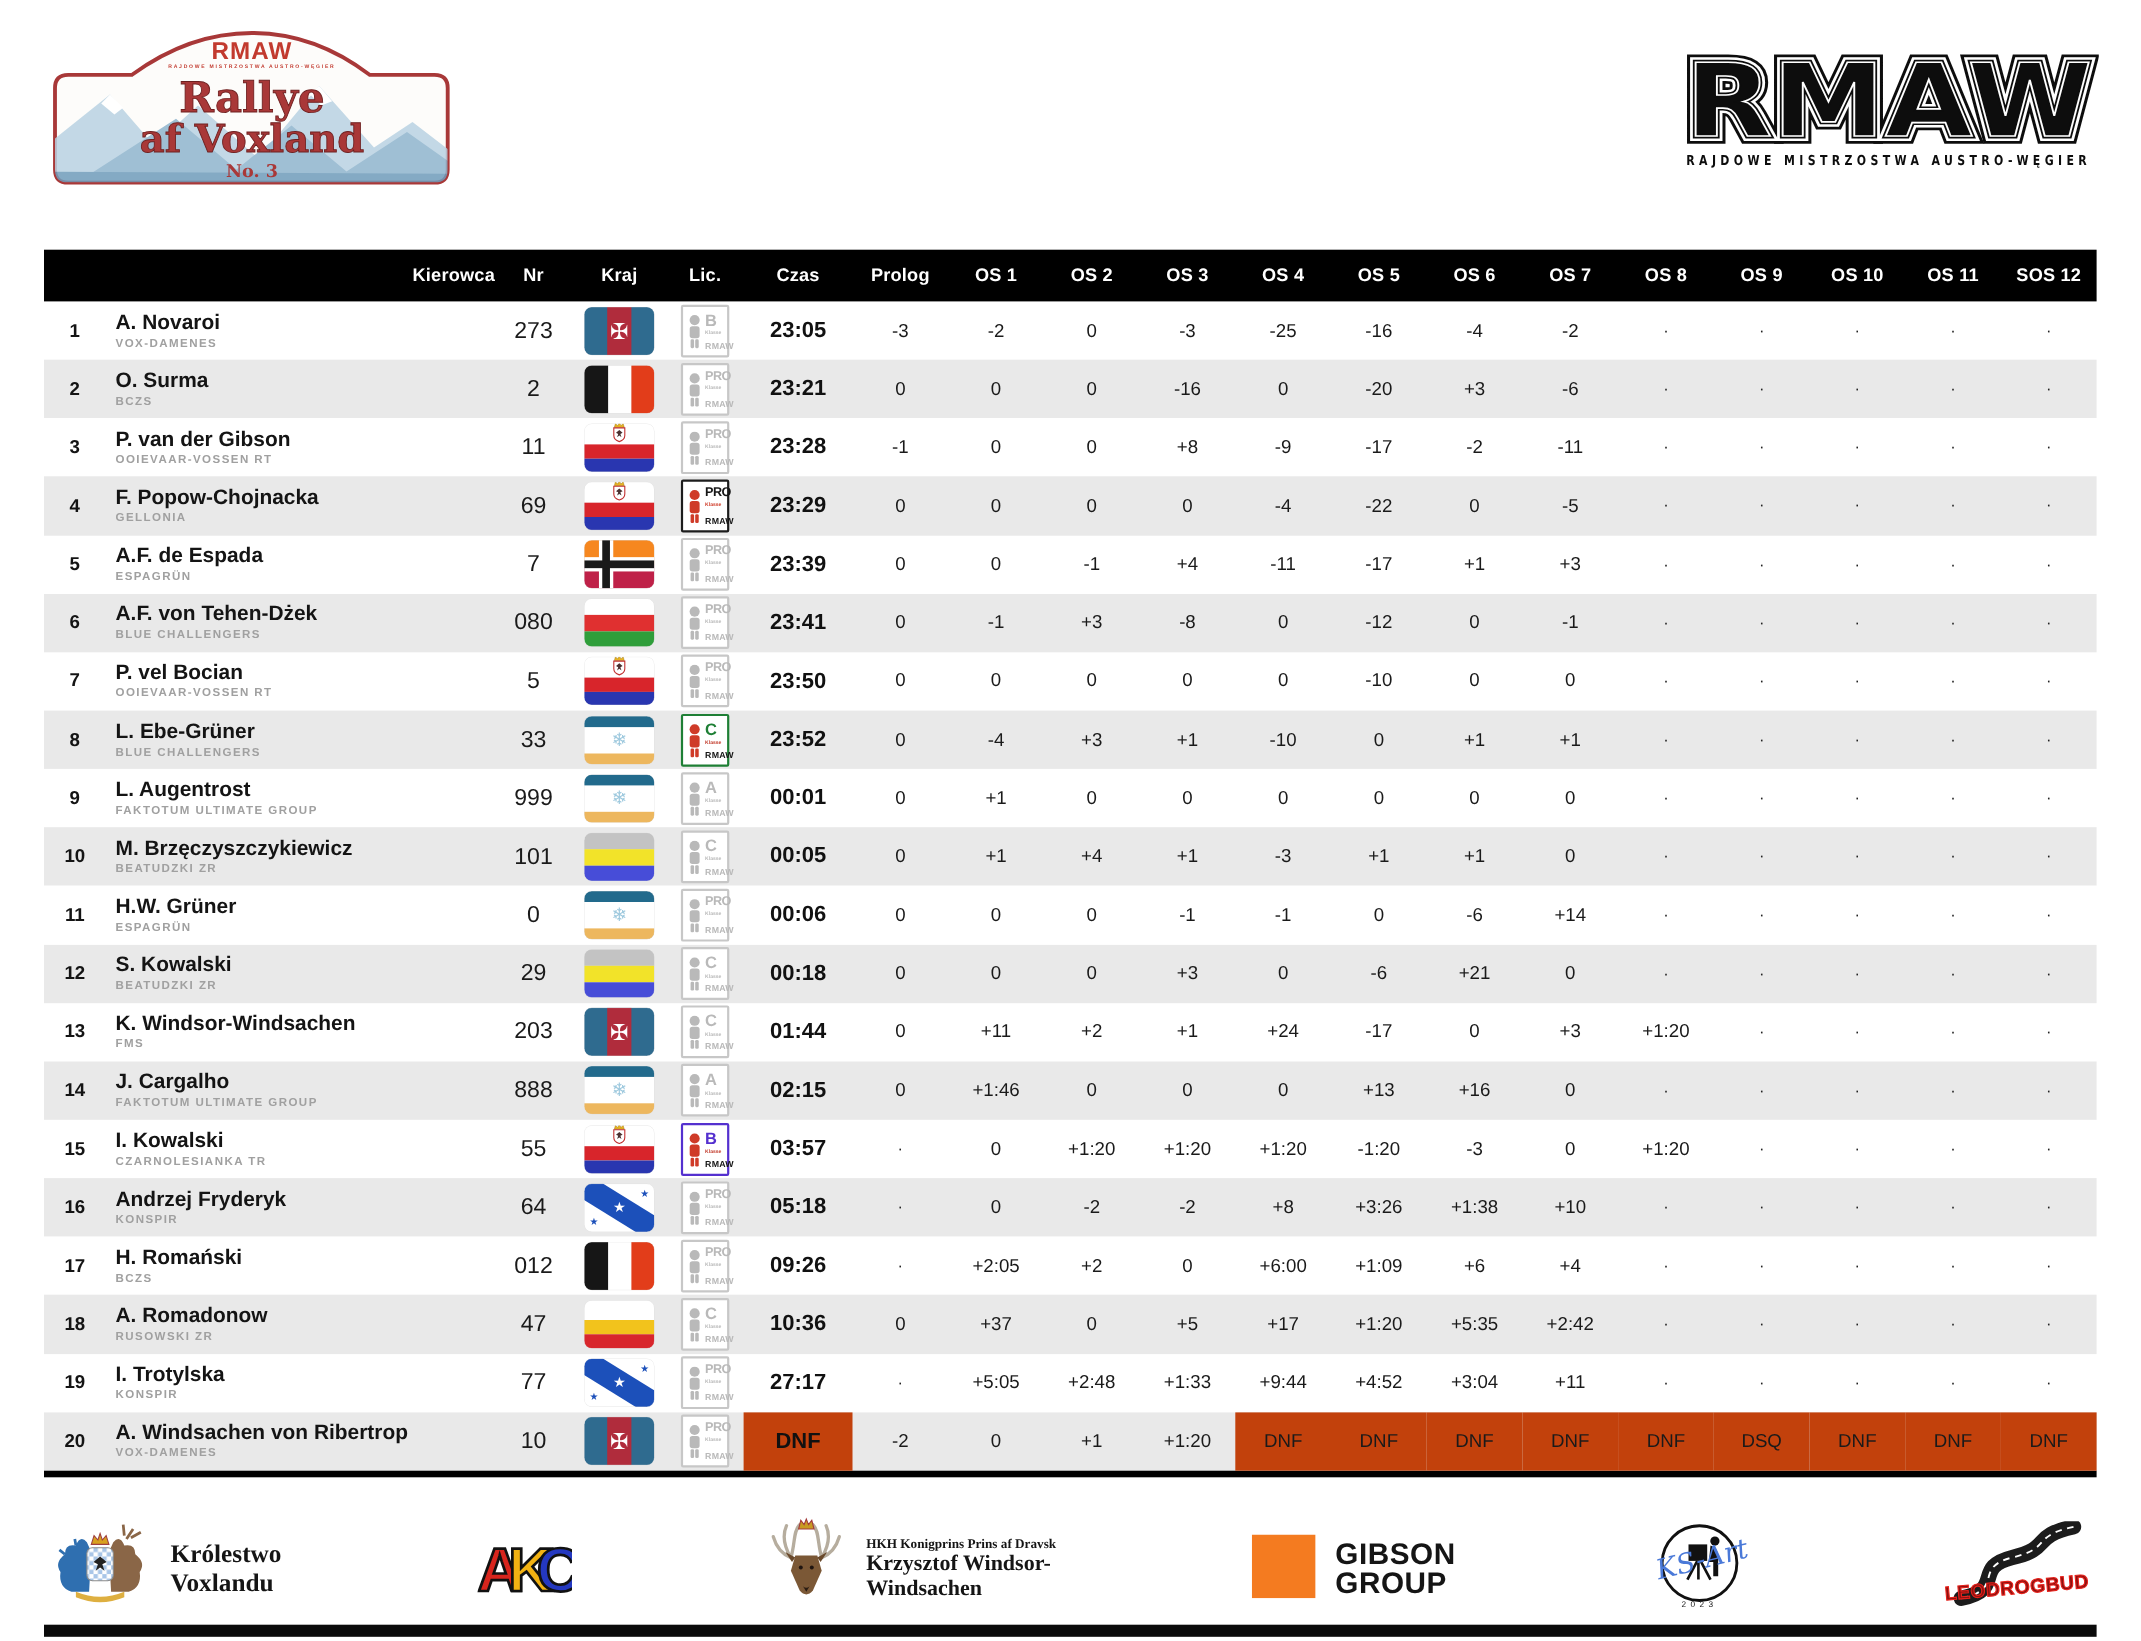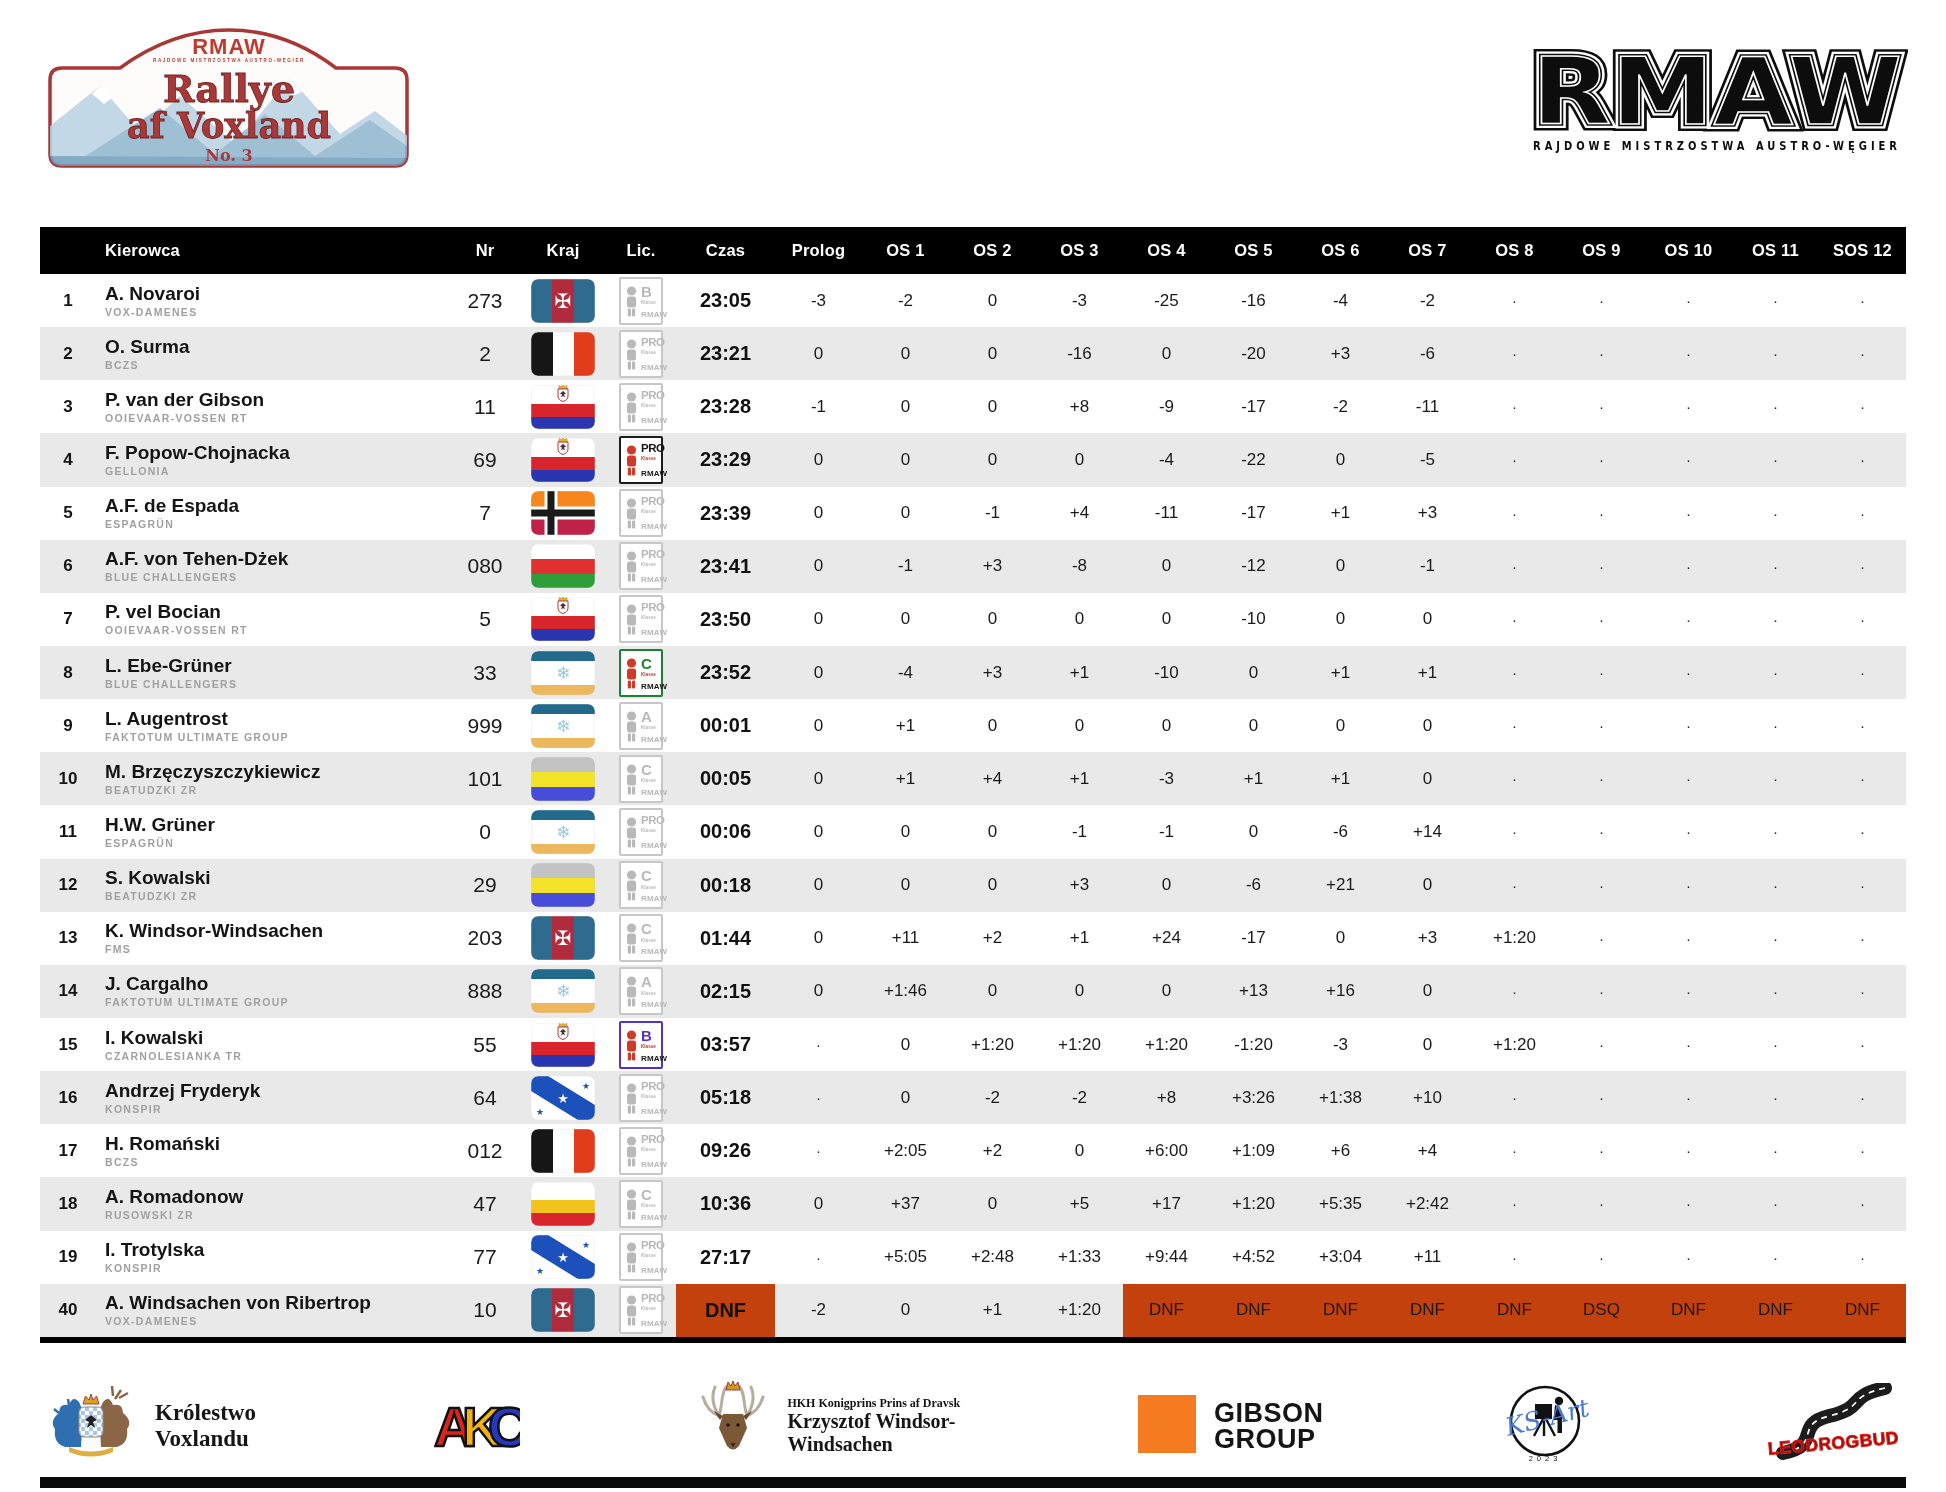--- a/index.html
+++ b/index.html
@@ -8,21 +8,21 @@
 
   
   .plate{position:absolute;left:40px;top:16px;}
   .rmaw-logo{position:absolute;left:1526px;top:44px;}
 
   
   .tbl{position:absolute;left:40px;top:227px;width:1866px;}
   .grid{display:grid;grid-template-columns:56px 354px 70px 86px 70px 99px repeat(13,87px);}
   .thead{background:#000;color:#fff;height:47px;align-items:center;}
   .th{text-align:center;font-weight:bold;font-size:16.5px;letter-spacing:.2px;}
-  .th-driver{grid-column:1/3;text-align:left;padding-left:65px;}
+  .th-driver{grid-column:1/3;text-align:right;padding-left:65px;}
   .tr{height:53.15px;}
   .tr.even{background:#e9e9e9;}
   .td{display:flex;align-items:center;justify-content:center;height:100%;}
   .td-rank{font-weight:bold;font-size:17px;color:#141414;}
   .td-driver{flex-direction:column;align-items:flex-start;justify-content:center;padding-left:9px;}
   .drv-name{font-weight:bold;font-size:19px;color:#141414;line-height:1.05;white-space:nowrap;}
   .drv-team{font-weight:bold;font-size:10.5px;color:#a0a0a0;letter-spacing:1.3px;margin-top:2px;white-space:nowrap;}
   .td-nr{font-size:21px;color:#1a1a1a;}
   .td-czas{font-weight:bold;font-size:20px;color:#111;}
   .td-val{font-size:17px;color:#1a1a1a;}
@@ -1101,21 +1101,21 @@
           <div class="td td-val">+4:52</div>
           <div class="td td-val">+3:04</div>
           <div class="td td-val">+11</div>
           <div class="td td-val dot">·</div>
           <div class="td td-val dot">·</div>
           <div class="td td-val dot">·</div>
           <div class="td td-val dot">·</div>
           <div class="td td-val dot">·</div>
         </div>
         <div class="grid tr even">
-    <div class="td td-rank">40</div>
+    <div class="td td-rank">20</div>
     <div class="td td-driver">
       <div class="drv-name">A. Windsachen von Ribertrop</div>
       <div class="drv-team">VOX-DAMENES</div>
     </div>
     <div class="td td-nr">10</div>
     <div class="td flag">
             <svg width="64" height="44" viewBox="0 0 64 44">
     <clipPath id="fc19">
                 <rect width="64" height="44" rx="7"></rect>
               </clipPath>

